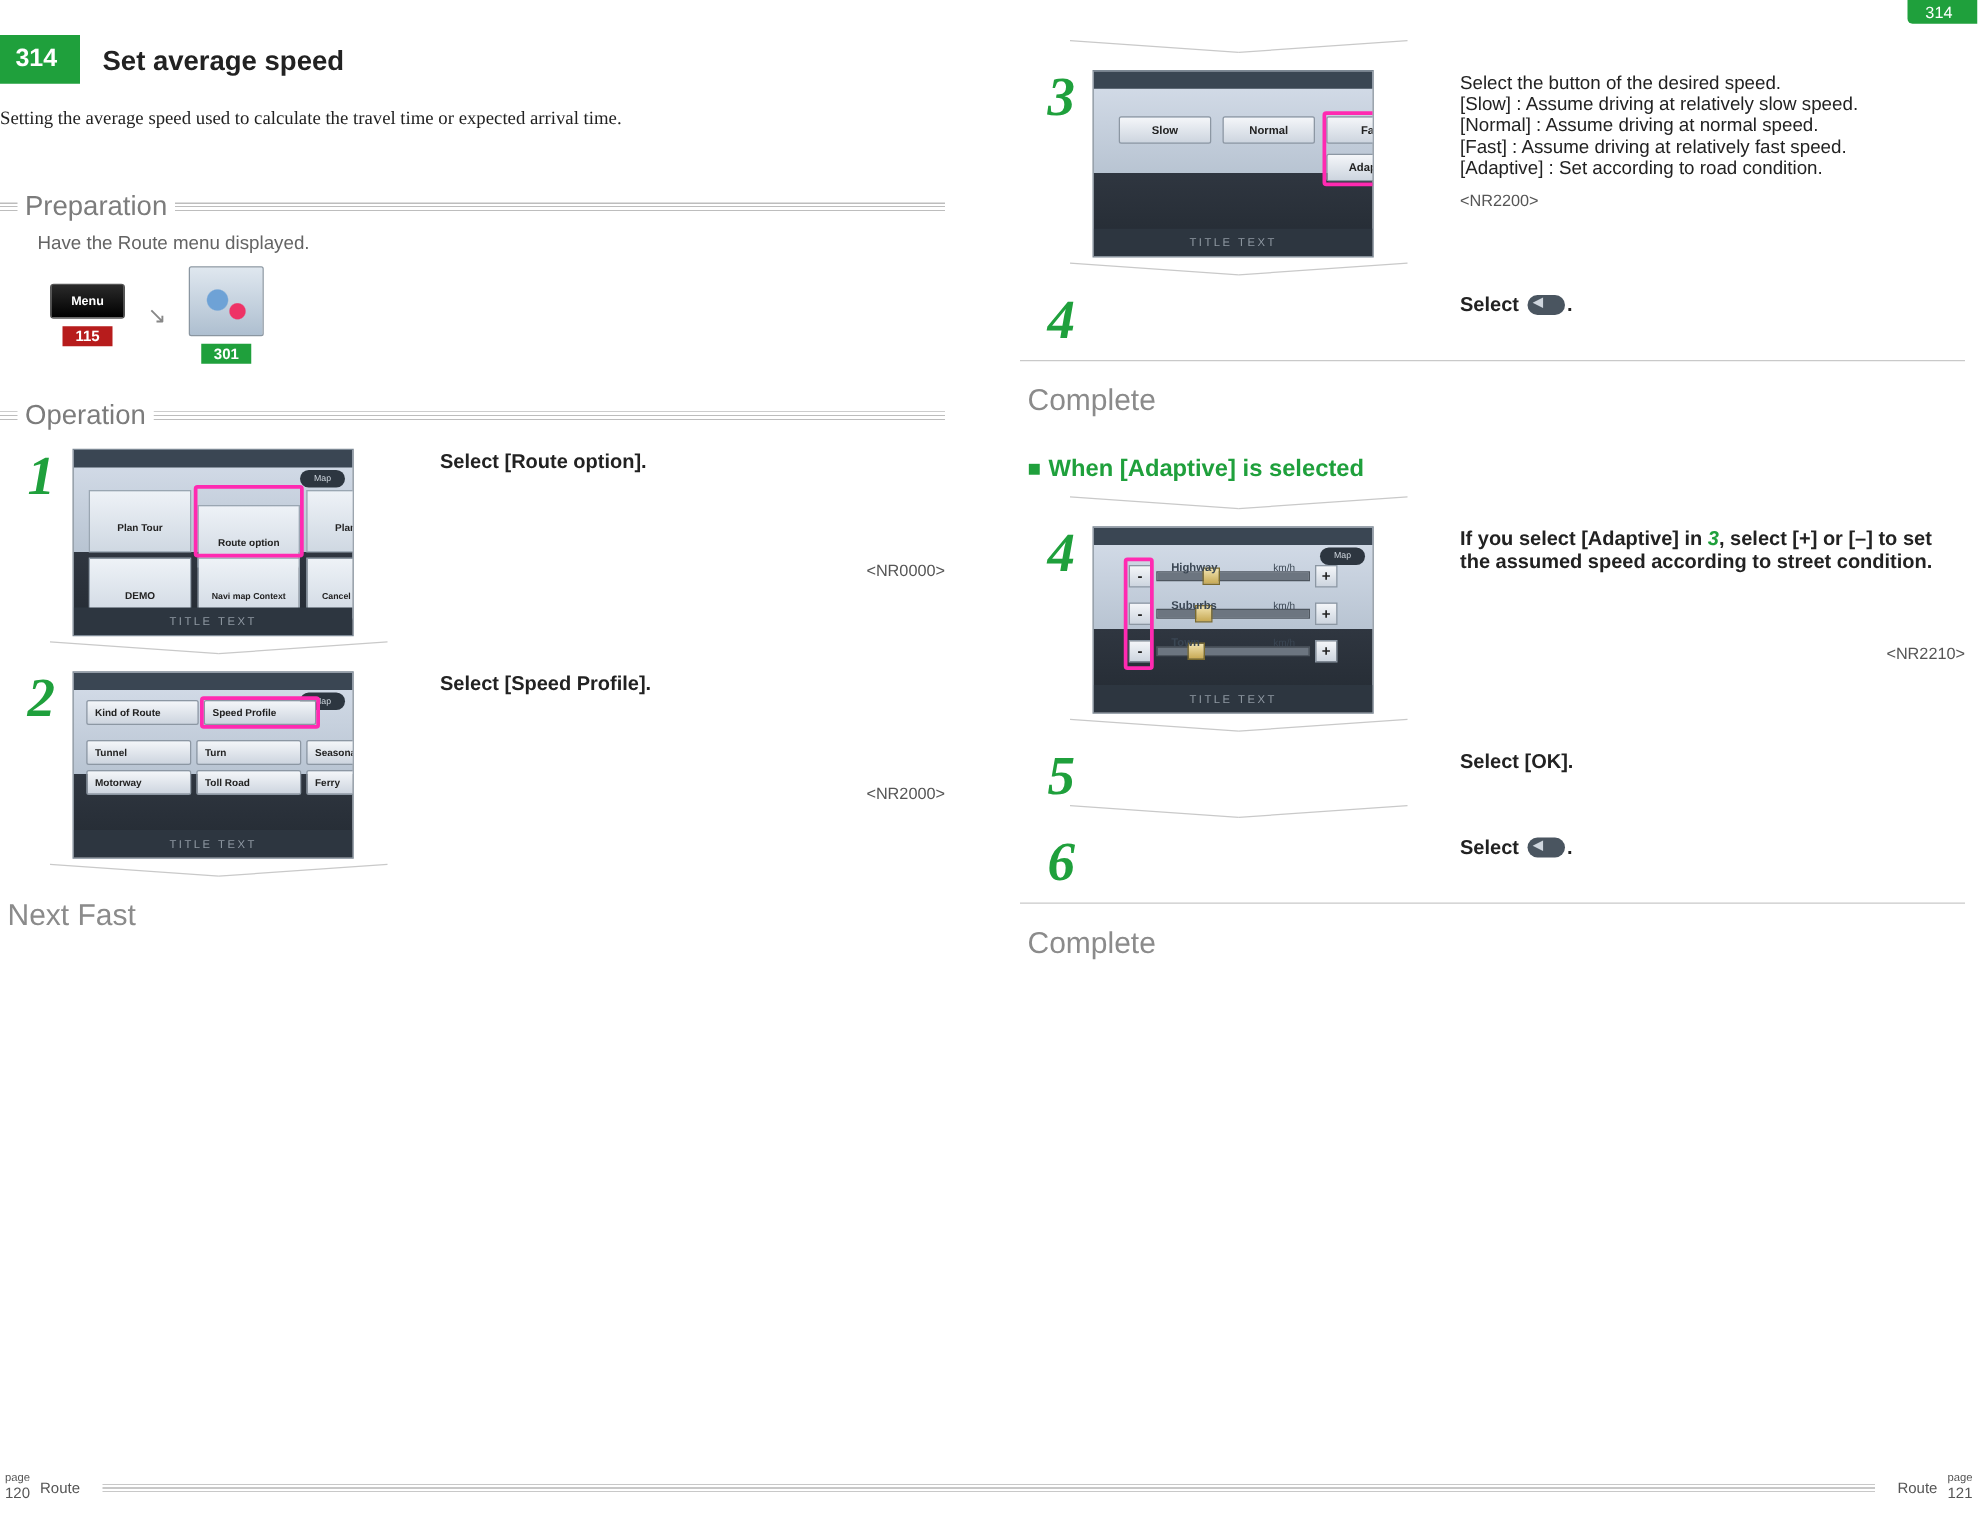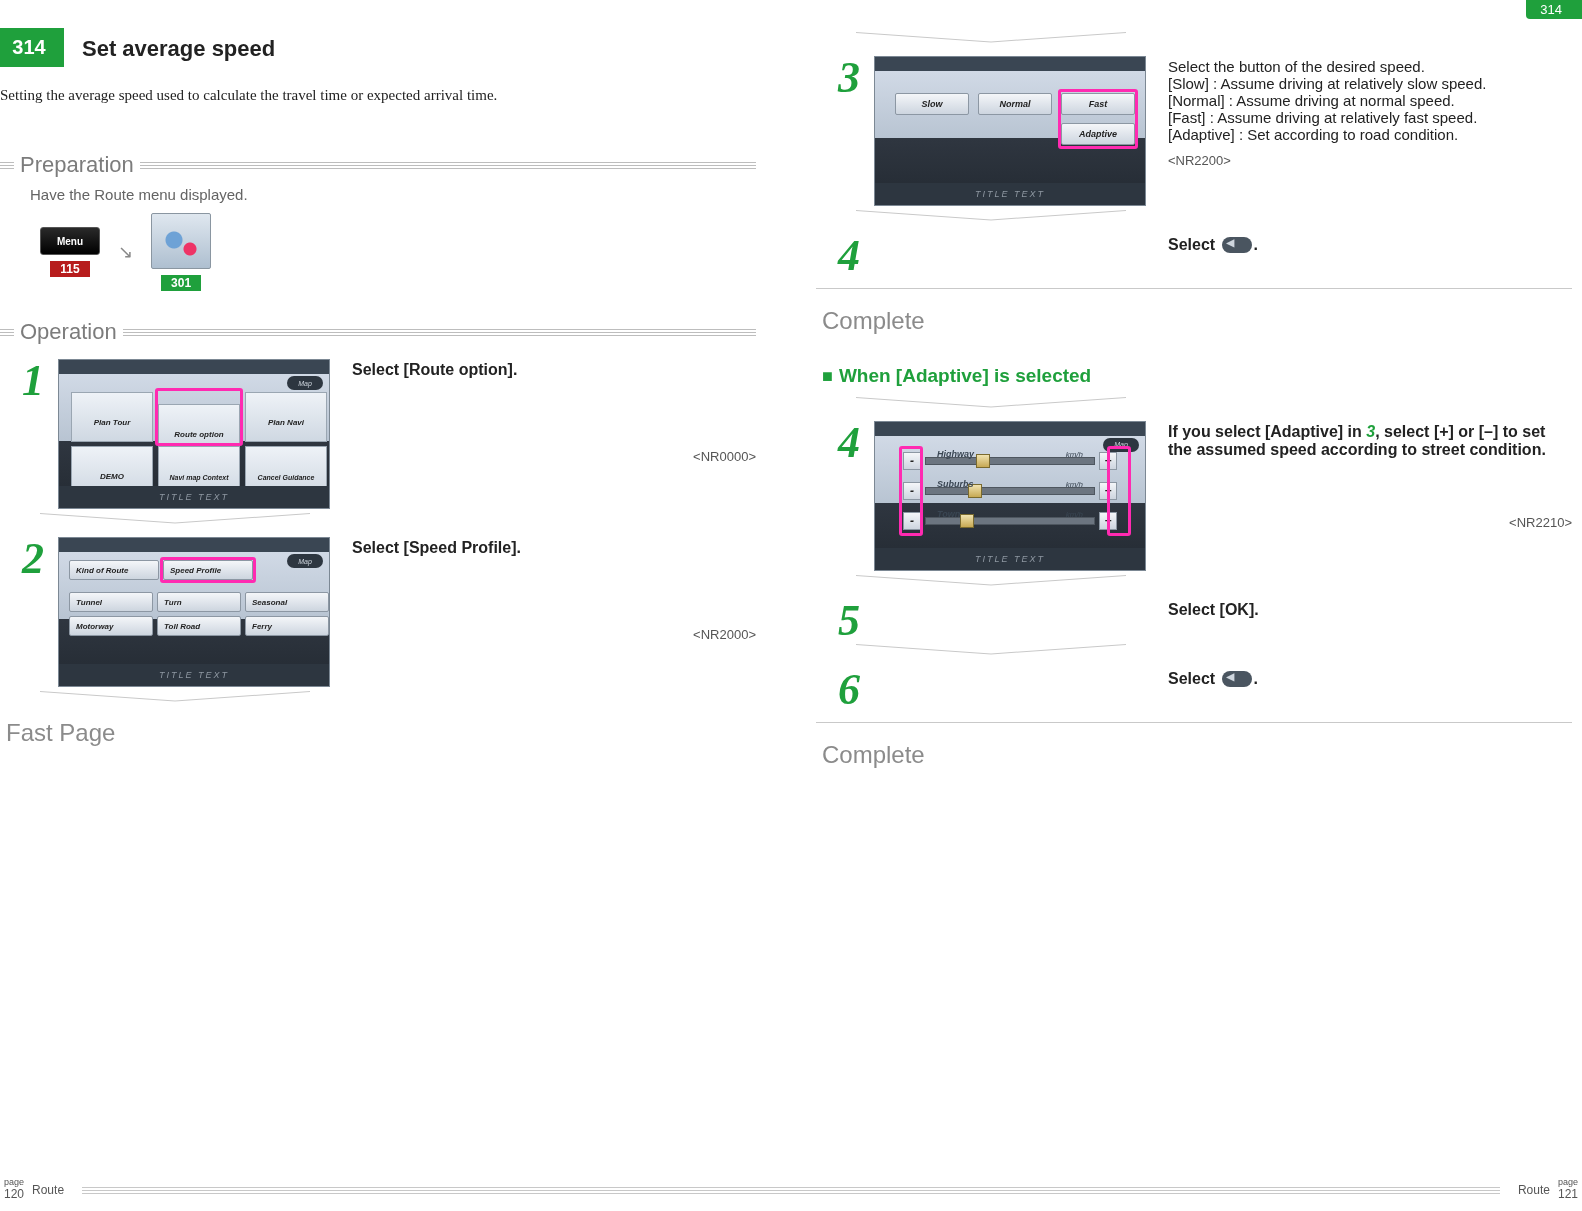--- a/index.html
+++ b/index.html
@@ -150,28 +150,27 @@
   .sub-block-heading {
     font-size: 19px;
     font-weight: bold;
     color: #1fa03c;
     margin: 30px 0 10px 6px;
   }
   .sub-block-heading .sq { color:#1fa03c; margin-right:6px; font-size:18px; }
 
   
   .scr {
-    width: 272px; height: 150px;
+    width: 225px; height: 150px;
     background: linear-gradient(#d6deea,#b8c4d2 55%, #2f3640 55%, #232a32);
     border: 1px solid #7c8894;
     position: relative;
     overflow: hidden;
     font-size: 9px;
     color: #222;
-    font-style: italic;
   }
   .scr .bar {
     position: absolute; left:0; right:0; top:0; height:14px;
     background:#3a4653;
   }
   .scr .title-text{
     position:absolute; left:0; right:0; bottom:0; height:22px;
     background:#2d3640;
     color:#8f98a2; font-size:9px; letter-spacing:2px;
     display:flex; align-items:center; justify-content:center;
@@ -340,21 +339,21 @@
           <div class="title-text">TITLE TEXT</div>
         </div>
       </div>
       <div class="text-col">
         <div class="instr">Select [Speed Profile].</div>
         <div class="code">&lt;NR2000&gt;</div>
       </div>
     </div>
     <div class="divider-v"></div>
 
-    <div class="flow-label">Fast Page</div>
+    <div class="flow-label">Next Fast</div>
   </div>
 
   <div class="col" style="padding-top:30px">
     <div class="divider-v" style="margin-left:40px"></div>
 
     <div class="step">
       <div class="num">3</div>
       <div class="shot-col">
         <div class="scr s3">
           <div class="bar"></div>

